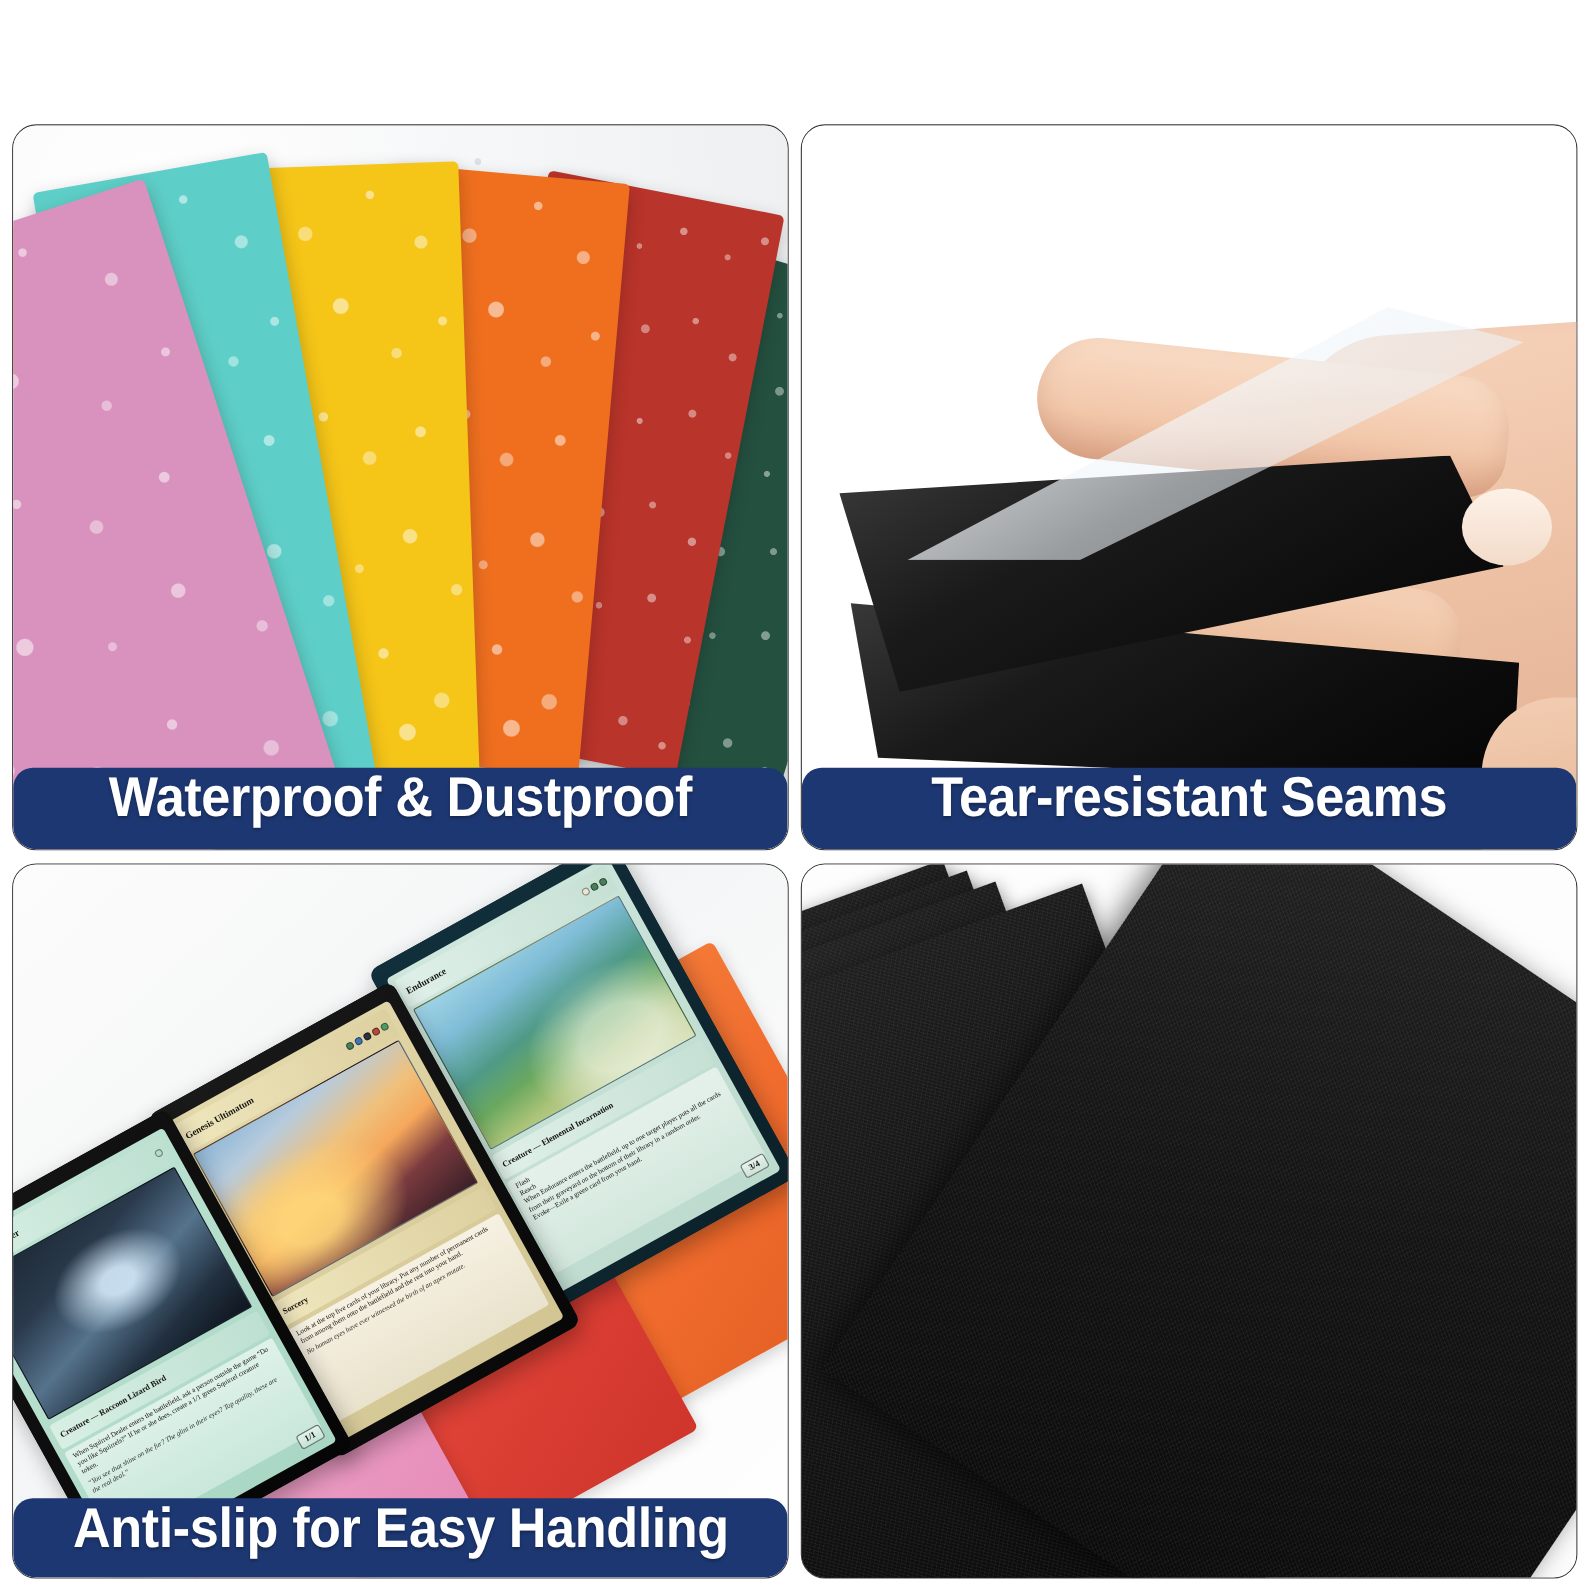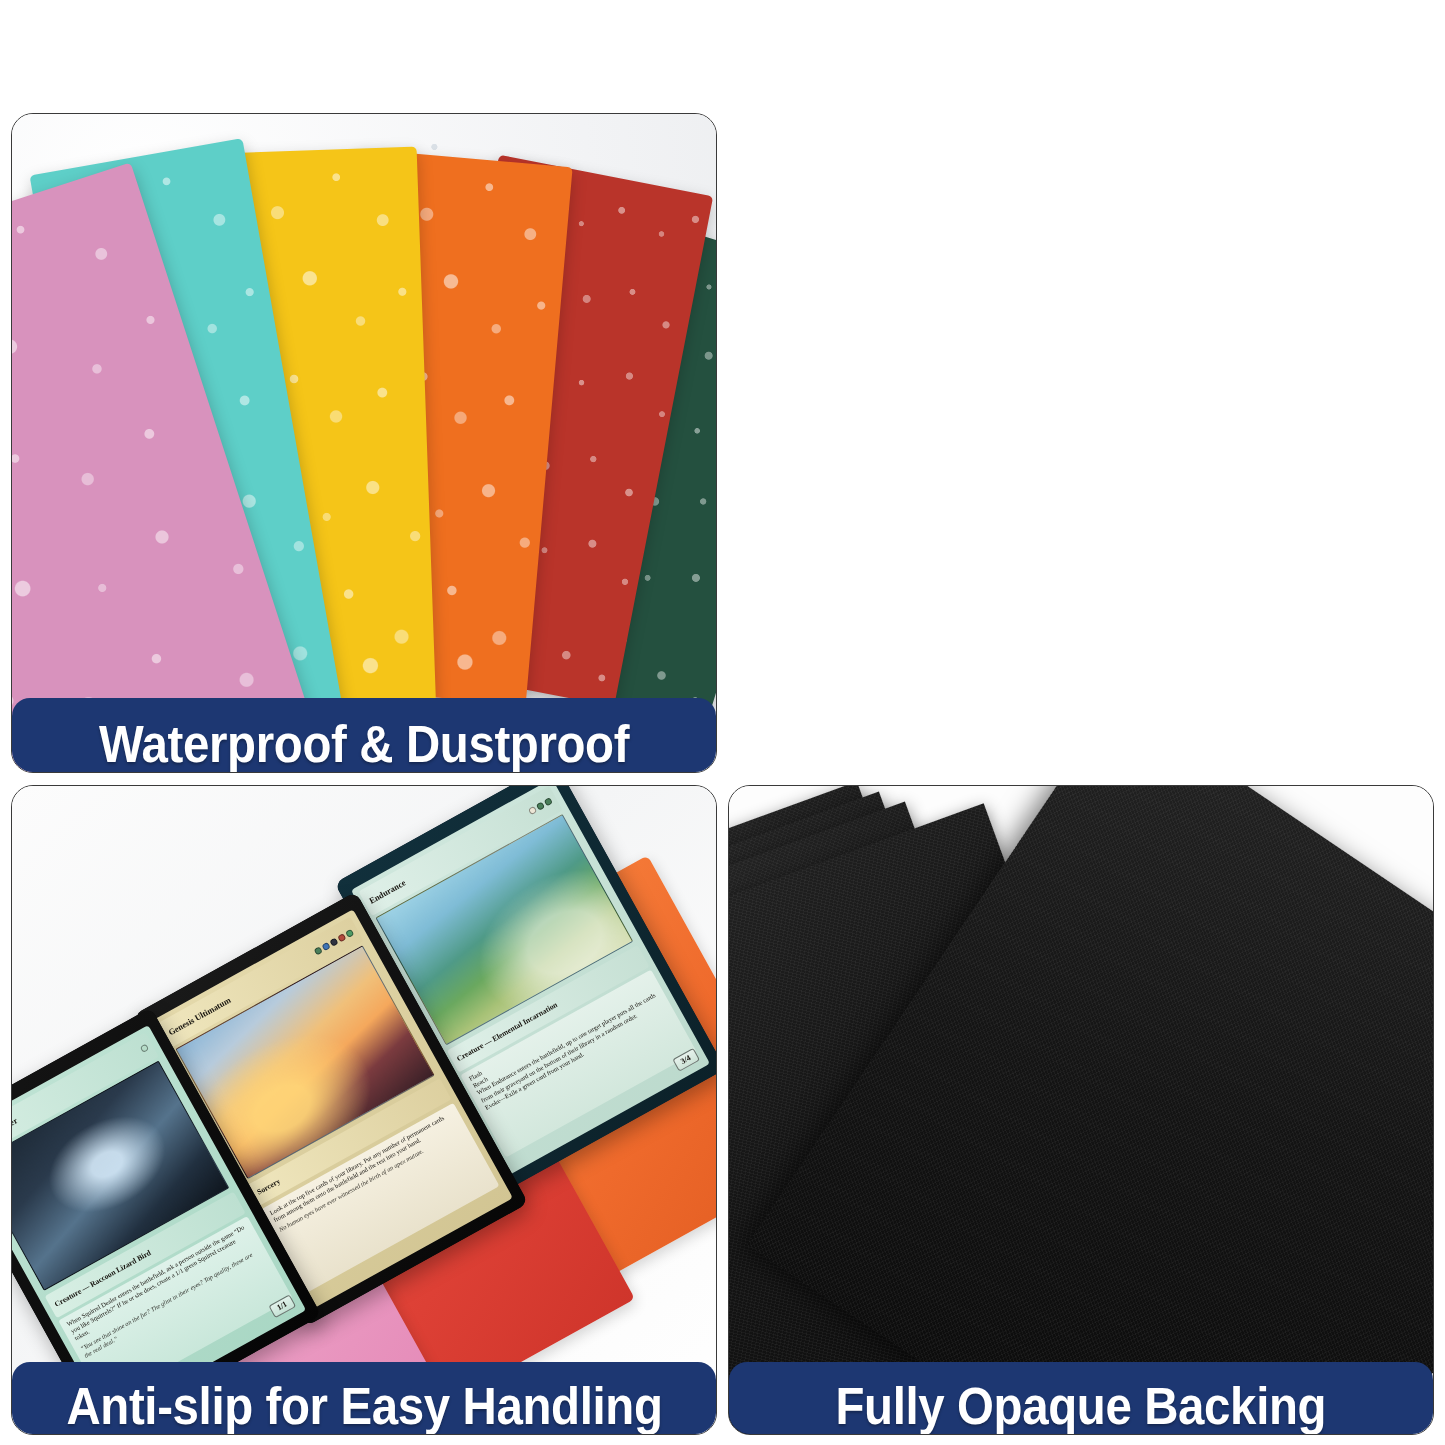--- a/index.html
+++ b/index.html
@@ -46,21 +46,21 @@
   .p-br{ left:728px; top:682px; width:706px; height:650px; }
 
   .panel-media{ position:absolute; inset:0; overflow:hidden; }
 
   
   .caption{
     position:absolute; left:0; bottom:0; width:100%;
     height:74px;
     background:#1d3772;
     border-radius:18px;
-    display:flex; align-items:flex-end; justify-content:center;
+    display:flex; align-items:flex-start; justify-content:center;
     z-index:30;
   }
   .p-bl .caption, .p-br .caption{ height:72px; }
   .caption-text{
     color:#ffffff;
     font-weight:bold;
     font-size:51px;
     line-height:54px;
     letter-spacing:-0.4px;
     transform:scaleX(0.93);
@@ -303,20 +303,56 @@
         <div class="sleeve" style="left:-18px; top:70px; width:330px; height:600px; background:#d892bd; transform:rotate(-18deg); transform-origin:50% 100%;">
           <div class="drops"></div>
         </div>
       </div>
 
       <div class="caption">
         <span class="caption-text">Waterproof &amp; Dustproof</span>
       </div>
     </div>
 
+    <div class="panel p-tr">
+      <div class="panel-media">
+        <div class="hand-bg"></div>
+
+        <div class="finger" style="left:455px; top:185px; width:330px; height:440px; border-radius:90px 36px 28px 120px; transform:rotate(-4deg);"></div>
+
+        <div class="finger" style="left:213px; top:210px; width:430px; height:110px; border-radius:60px 52px 42px 60px; transform:rotate(6deg);
+                    background:linear-gradient(180deg,#f9dcc6 0%,#f2c8ab 60%,#e2ab8d 100%);"></div>
+
+        <div class="finger" style="left:180px; top:398px; width:420px; height:98px; border-radius:52px 46px 40px 52px; transform:rotate(8deg);
+                    background:linear-gradient(180deg,#f6d2b8 0%,#ecbf9f 70%,#dfa888 100%);"></div>
+
+        <div class="sleeve-black" style="left:32px; top:420px; width:620px; height:180px;
+                    clip-path:polygon(2% 8%, 100% 38%, 99% 100%, 6% 86%);
+                    transform:rotate(0deg);"></div>
+
+        <div class="sleeve-black" style="left:28px; top:300px; width:610px; height:215px;
+                    clip-path:polygon(1% 16%, 92% 0%, 100% 47%, 10% 100%);
+                    box-shadow:0 6px 18px rgba(0,0,0,.3);"></div>
+
+        <div class="sleeve-clear" style="left:96px; top:165px; width:560px; height:230px;
+                    clip-path:polygon(0% 100%, 78% 0%, 100% 14%, 28% 100%);
+                    border:none;
+                    background:linear-gradient(150deg, rgba(255,255,255,.95) 0%, rgba(238,244,249,.6) 55%, rgba(225,234,243,.45) 100%);"></div>
+
+        <div class="finger" style="left:600px; top:330px; width:82px; height:70px; border-radius:50%;
+                    background:linear-gradient(180deg,#fdf2e8 0%,#f3dbc9 100%); box-shadow:none;"></div>
+
+        <div class="finger" style="left:618px; top:520px; width:170px; height:145px; border-radius:70px 40px 0 0; box-shadow:none;
+                    background:linear-gradient(170deg,#f2cdb2 0%,#e6b494 100%);"></div>
+      </div>
+
+      <div class="caption">
+        <span class="caption-text">Tear-resistant Seams</span>
+      </div>
+    </div>
 
     <div class="panel p-bl">
       <div class="panel-media">
         <div class="cards-bg"></div>
 
         <div class="sleeve-color" style="left:486px; top:108px; width:250px; height:350px; background:linear-gradient(150deg,#f8843f 0%, #ef6a2c 60%, #e25d22 100%); transform:rotate(-29deg);"></div>
 
         <div class="sleeve-color" style="left:294px; top:238px; width:258px; height:360px; background:linear-gradient(150deg,#ea5248 0%, #dd4035 60%, #cf352b 100%); transform:rotate(-29deg);"></div>
 
         <div class="sleeve-color" style="left:104px; top:330px; width:250px; height:340px; background:linear-gradient(150deg,#f2b0d0 0%, #eb9cc3 60%, #e58cb9 100%); transform:rotate(-29deg);"></div>
@@ -409,19 +445,16 @@
 
         <div class="blk" style="left:-170px; top:48px; width:420px; height:640px; transform:rotate(-20deg);"></div>
         <div class="blk" style="left:-148px; top:58px; width:420px; height:640px; transform:rotate(-20deg);"></div>
         <div class="blk" style="left:-122px; top:68px; width:420px; height:640px; transform:rotate(-20deg);"></div>
         <div class="blk matte" style="left:-90px; top:78px; width:470px; height:650px; transform:rotate(-20deg);"></div>
 
         <div class="blk matte" style="left:148px; top:34px; width:640px; height:660px; transform:rotate(34deg);
                     box-shadow:-6px 6px 26px rgba(0,0,0,.5);"></div>
       </div>
 
-      <div class="caption">
-        <span class="caption-text">Fully Opaque Backing</span>
-      </div>
     </div>
 
   </div>
 </div>
 
 </body></html>

